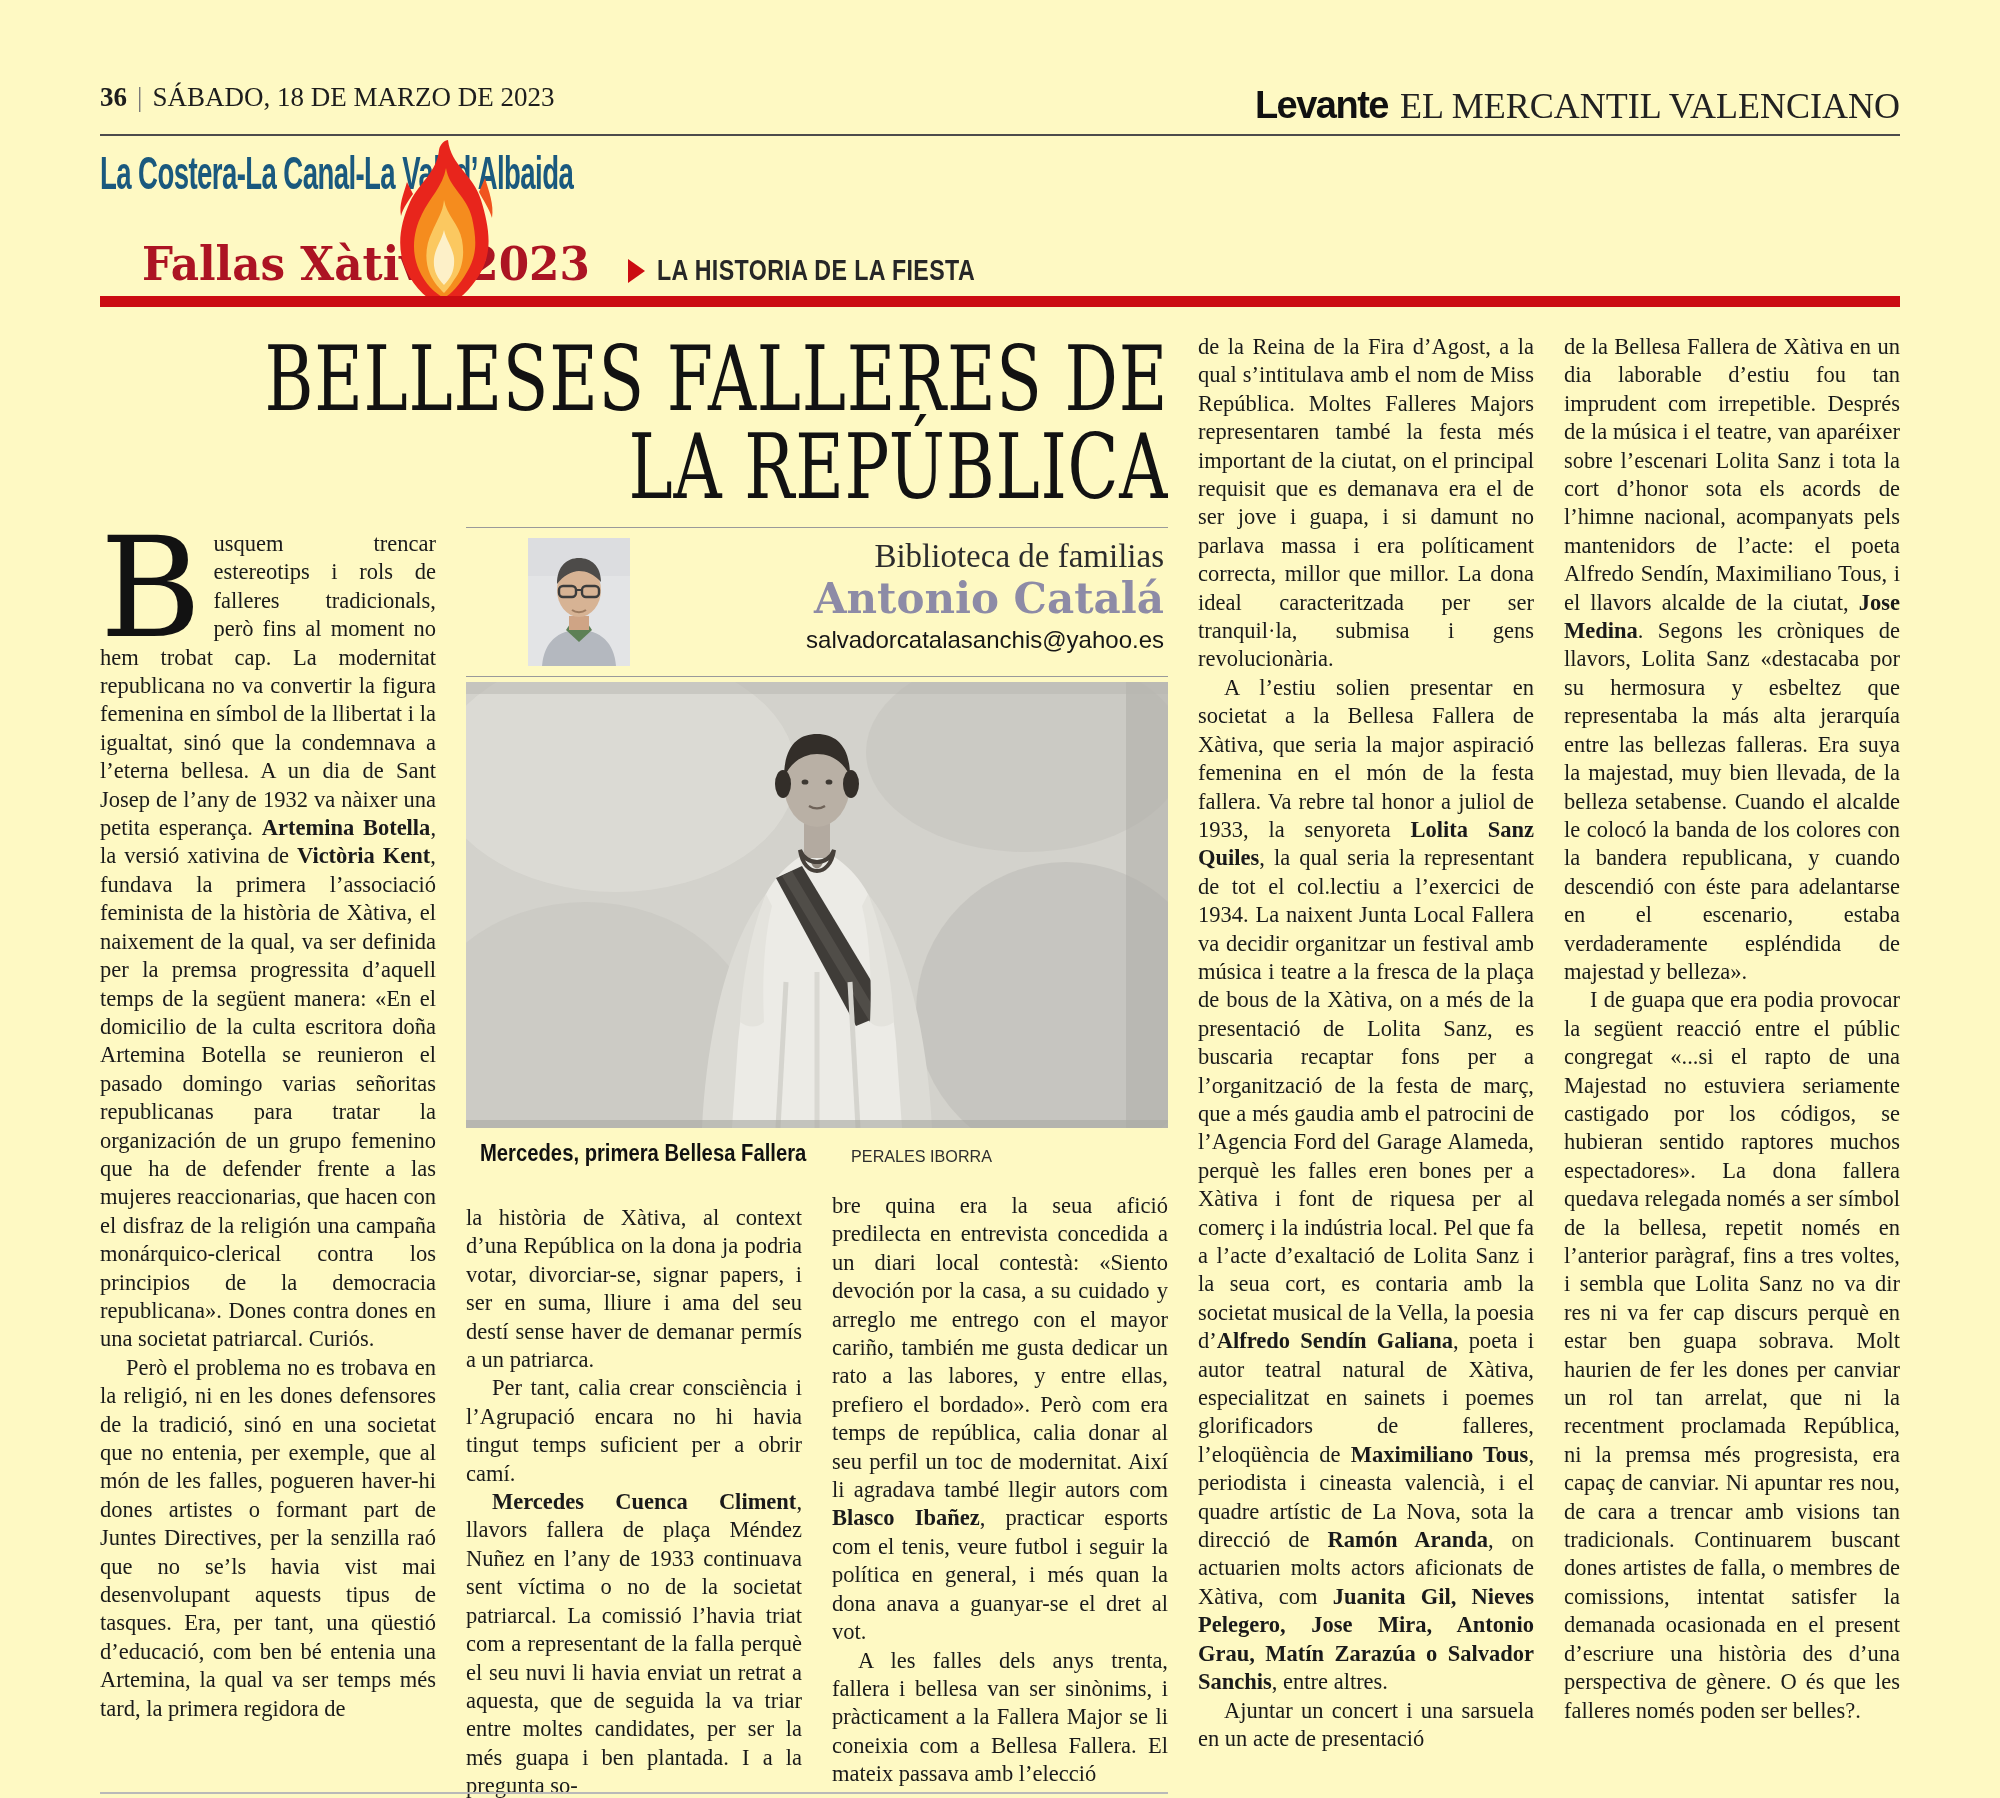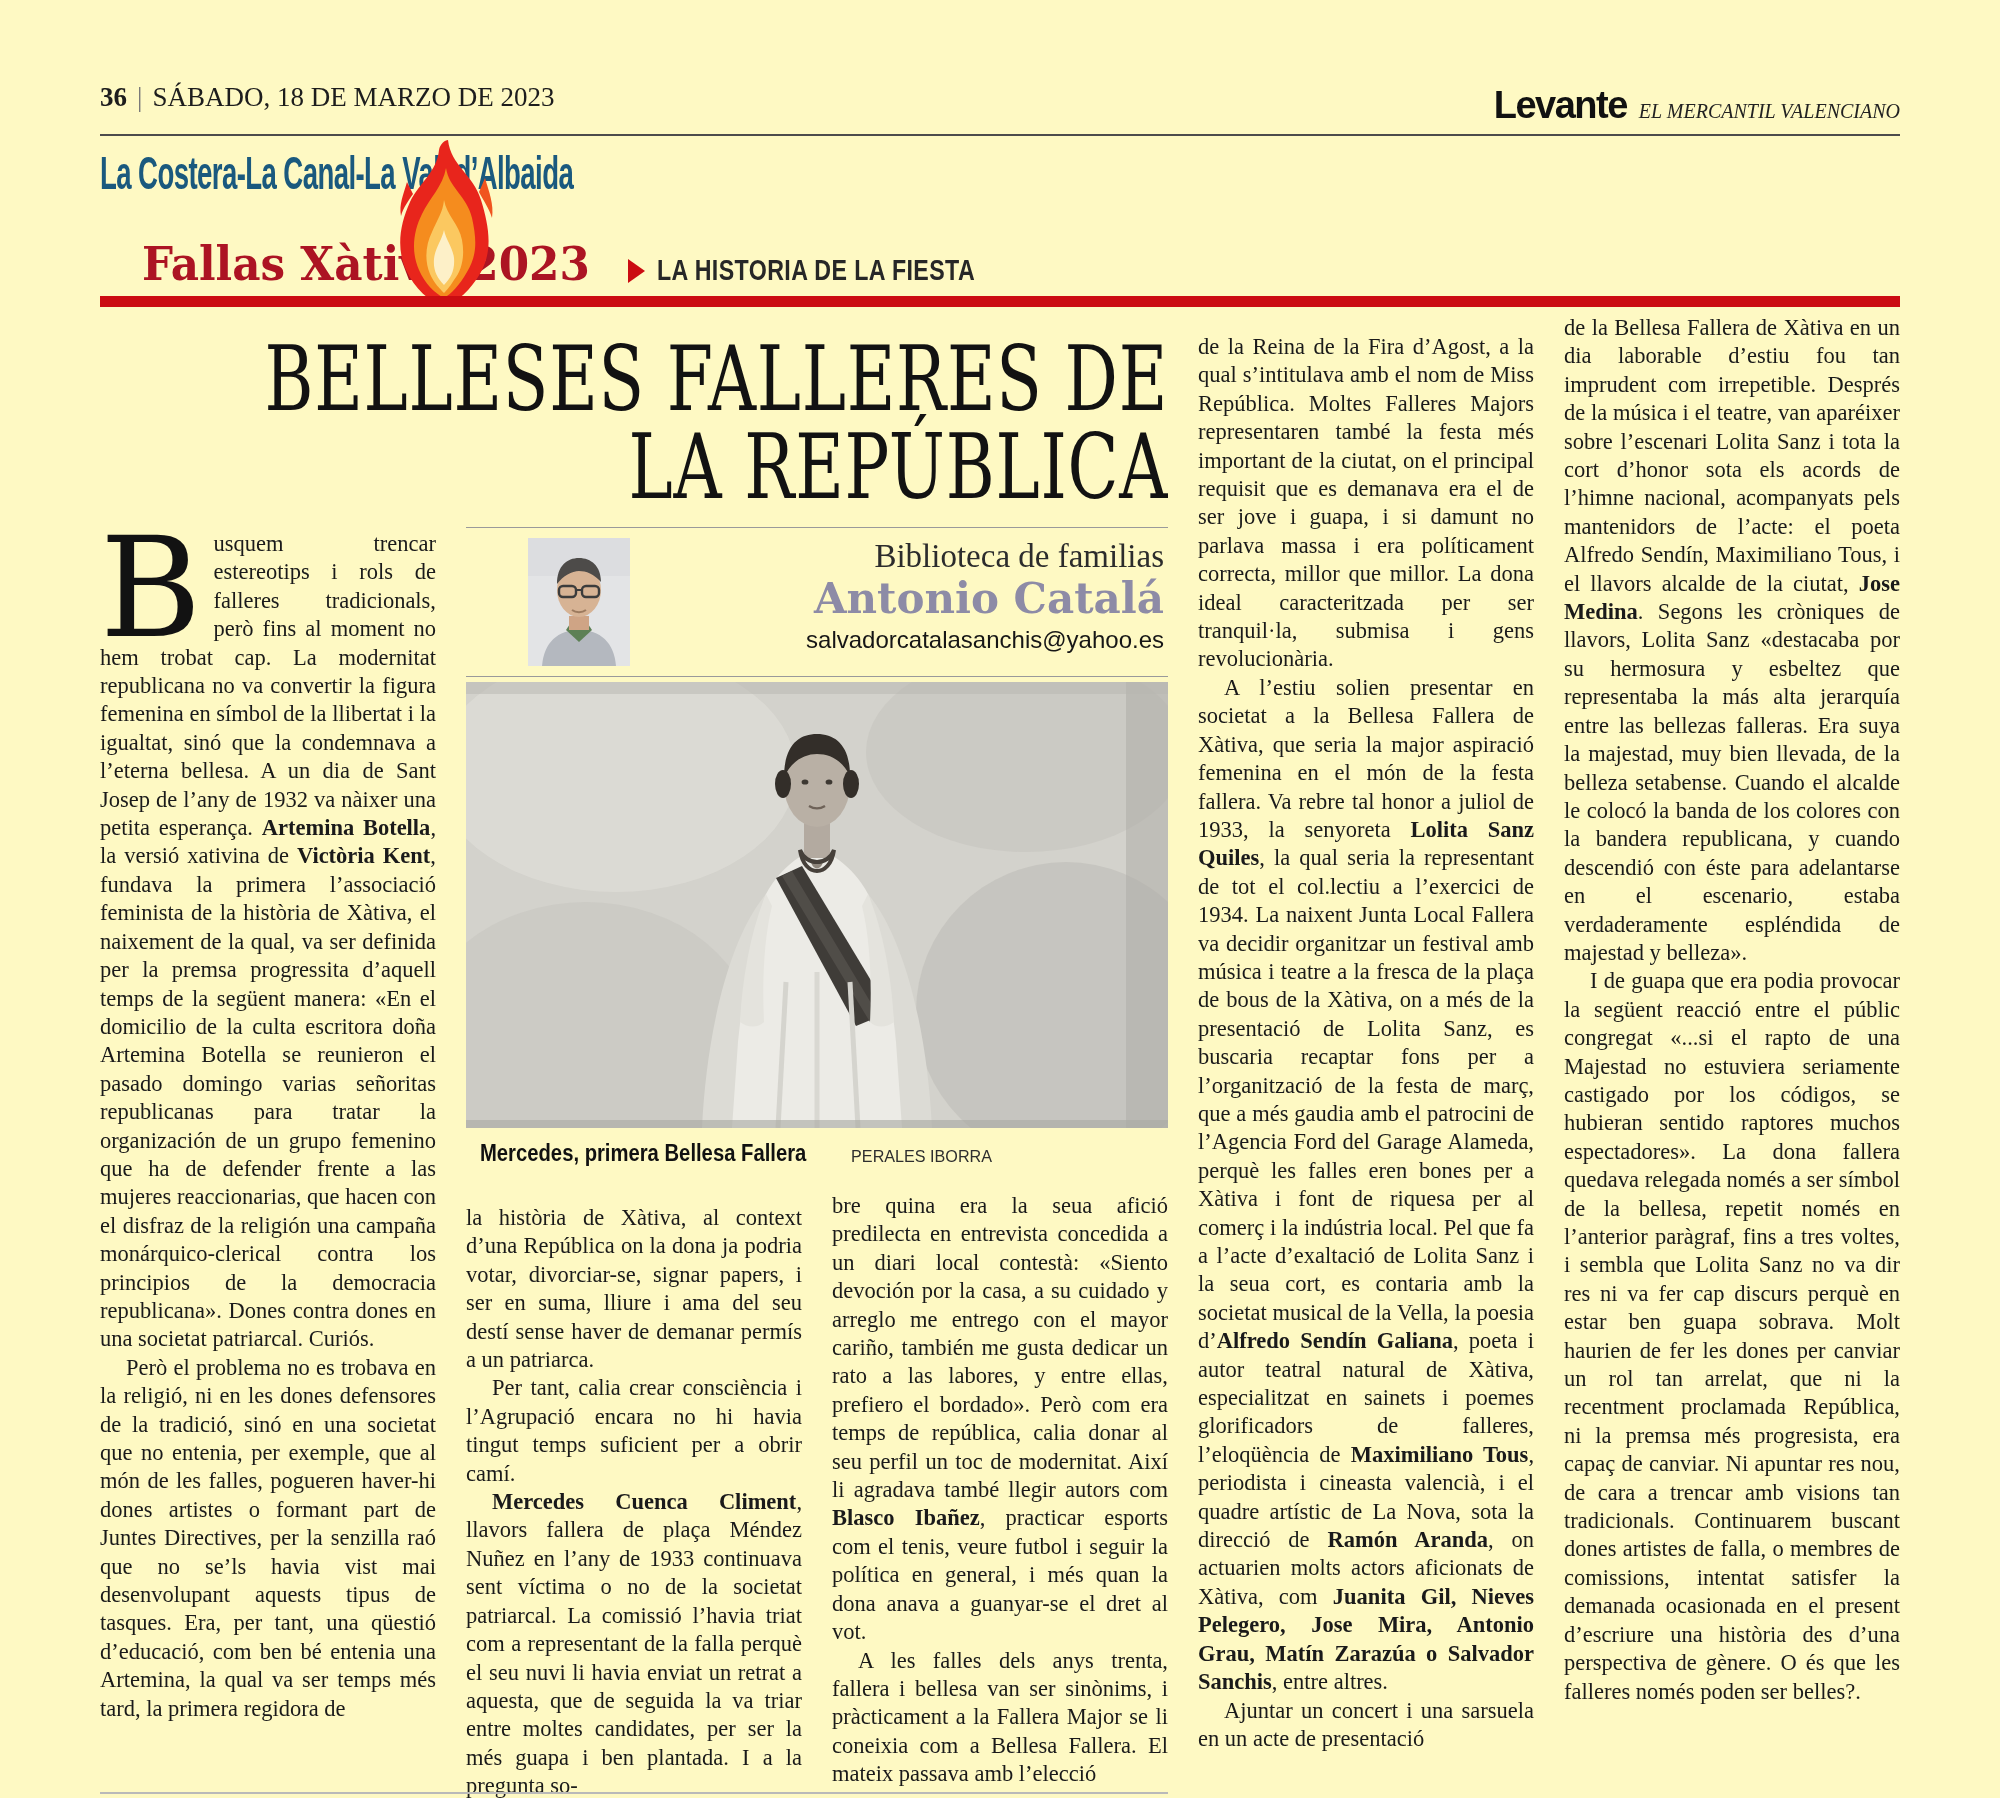--- a/index.html
+++ b/index.html
@@ -6,21 +6,21 @@
   .page{
     position:relative;width:2000px;height:1798px;background:#fef9c3;
     font-family:"Liberation Serif",serif;color:#1a1a1a;overflow:hidden;
   }
   
   .dateline{position:absolute;left:100px;top:82px;font-size:27px;color:#1d1d1d;white-space:nowrap;}
   .dateline .pgnum{font-weight:bold;}
   .dateline .sep{color:#777;padding:0 10px;font-weight:300;}
   .masthead{position:absolute;right:100px;top:84px;text-align:right;white-space:nowrap;}
   .brand{font-family:"Liberation Sans",sans-serif;font-weight:bold;font-size:38px;letter-spacing:-1.5px;color:#111;}
-  .subbrand{font-family:"Liberation Serif",serif;font-size:20px;color:#222;margin-left:12px;font-style:italic;}
+  .subbrand{font-family:"Liberation Serif",serif;font-size:36px;color:#222;margin-left:12px;}
   .toprule{position:absolute;left:100px;width:1800px;top:134px;height:2px;background:#4c4c4c;}
   .kicker-blue{
     position:absolute;left:100px;top:146px;
     font-family:"Liberation Sans",sans-serif;font-weight:bold;font-size:46px;
     color:var(--header-blue,#1a597e);transform:scaleX(.60);transform-origin:left top;
     white-space:nowrap;letter-spacing:-1px;
   }
   .fallas{
     position:absolute;left:142px;top:236px;
     font-family:"DejaVu Serif",serif;font-weight:bold;font-size:47px;
@@ -66,21 +66,21 @@
   .col p.ind{text-indent:26px;}
   .col .b{font-weight:bold;}
   .drop{
     float:left;font-family:"DejaVu Serif",serif;font-size:138px;line-height:106px;
     padding:6px 12px 0 0;color:#121212;
   }
   .col1{left:100px;top:530px;height:1262px;}
   .col2{left:466px;top:1204px;height:600px;}
   .col3{left:832px;top:1192px;height:600px;}
   .col4{left:1198px;top:333px;height:1459px;}
-  .col5{left:1564px;top:314px;height:1459px;}
+  .col5{left:1564px;top:333px;height:1459px;}
   .botrule{position:absolute;left:100px;top:1792px;width:1068px;height:2px;background:#b9b9b9;}
 </style>
 </head>
 <body>
 
 <div class="page" style="--accent-red: #cb0c12; --brand-red: #ac1423; --header-blue: #1a597e; --author-purple: #8d8ba6;">
 
   <div class="dateline">
     <span class="pgnum">36</span><span class="sep">|</span><span>SÁBADO, 18 DE MARZO DE 2023</span>
   </div>

